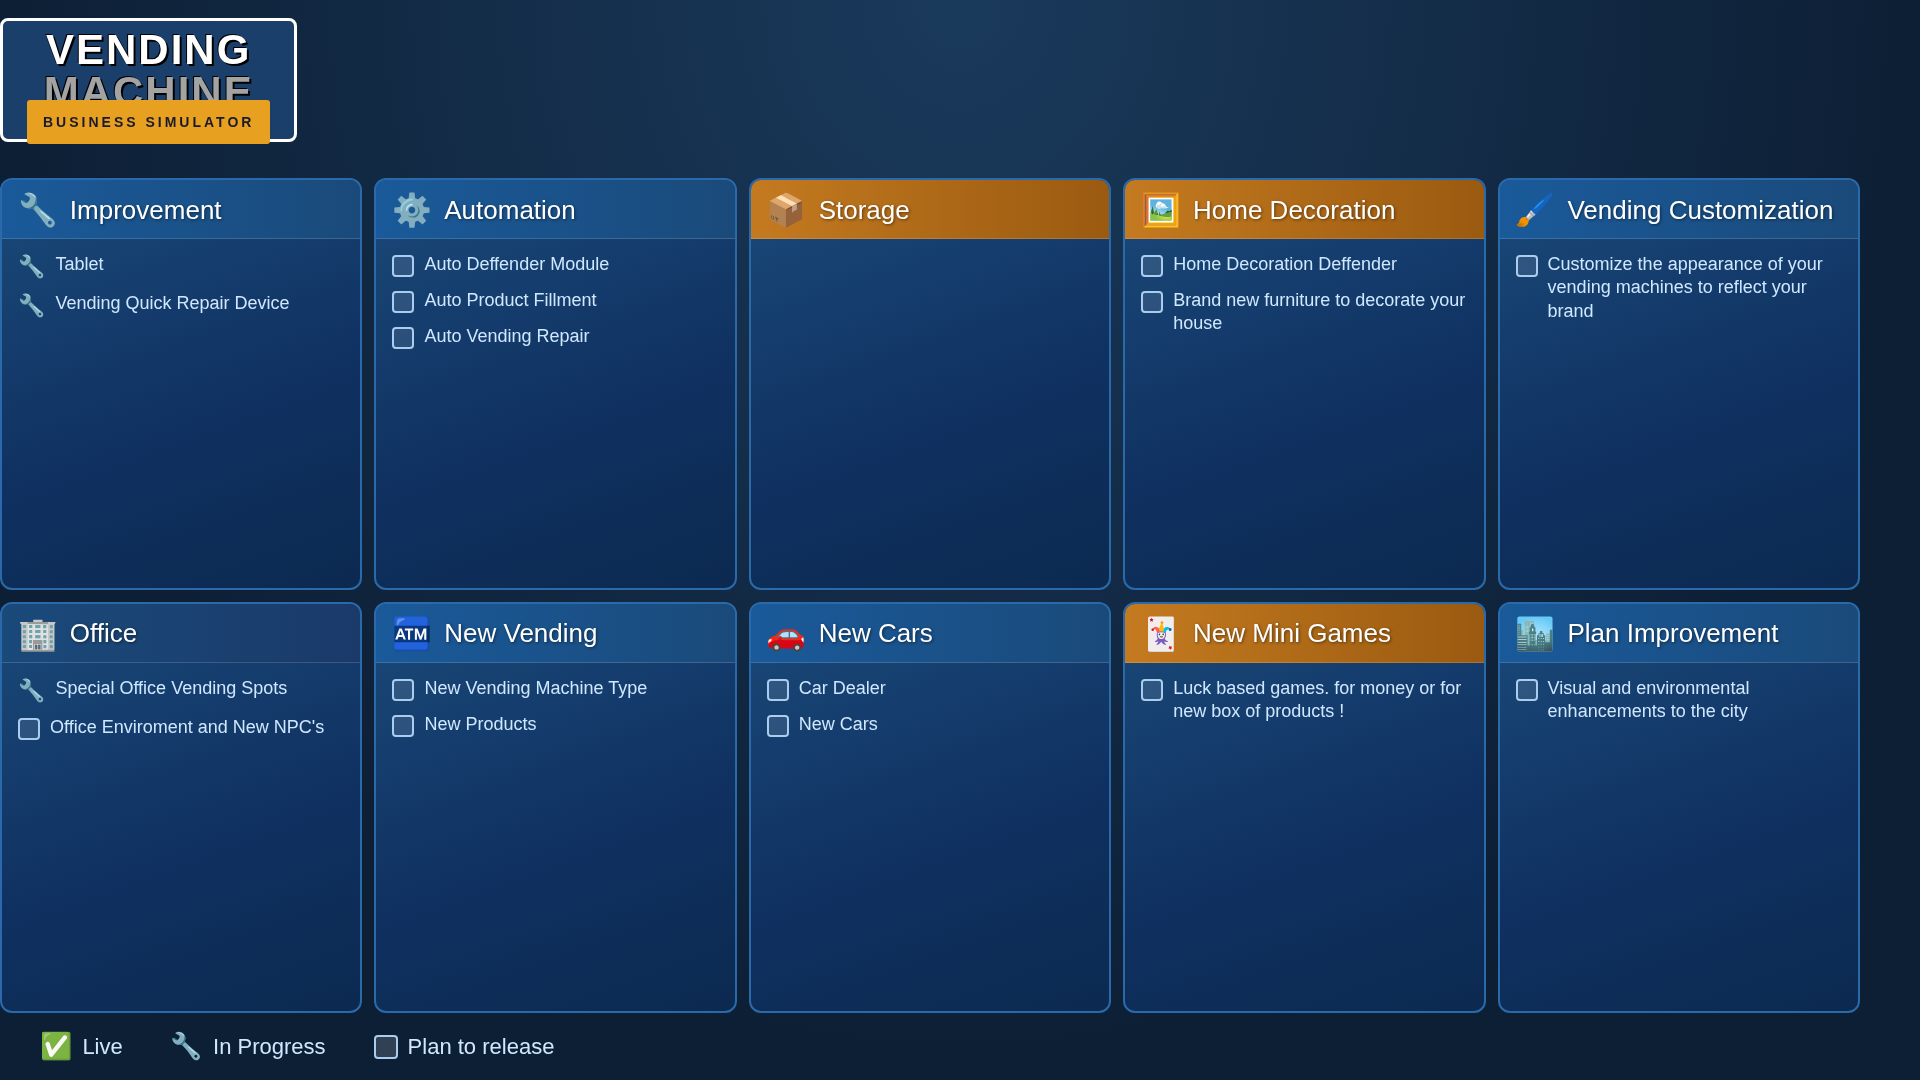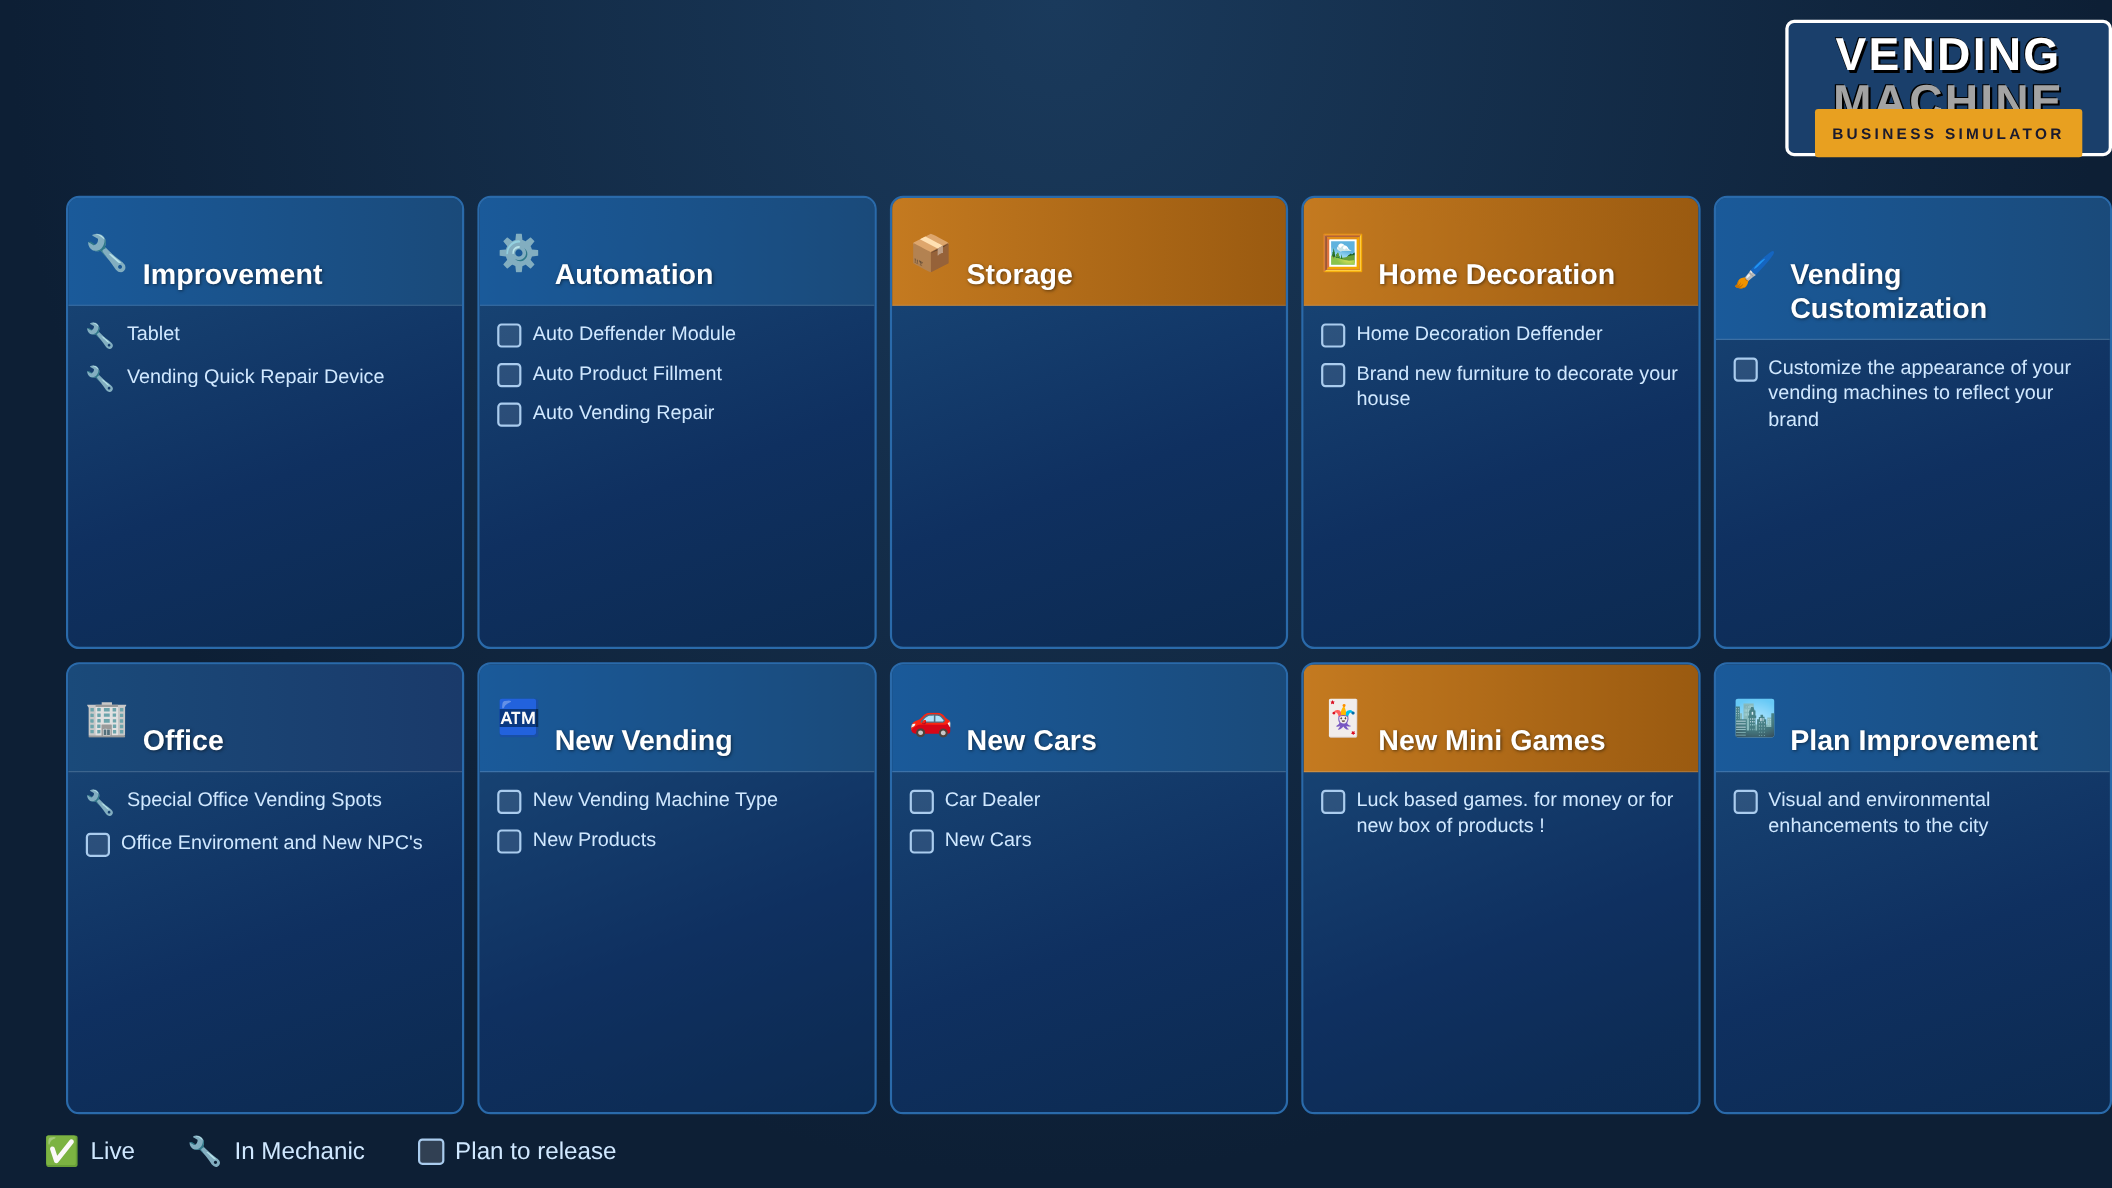--- a/index.html
+++ b/index.html
@@ -22,21 +22,21 @@
       background: radial-gradient(ellipse at center top, #1a3a5c 0%, #0d1f35 70%);
       pointer-events: none;
     }
 
     .page-wrapper {
       position: relative;
       width: 1920px;
       height: 1080px;
       display: flex;
       flex-direction: column;
-      align-items: flex-end;
+      align-items: flex-start;
     }
 
     
     .header {
       display: flex;
       flex-direction: column;
       align-items: center;
       margin-top: 18px;
     }
 
@@ -128,24 +128,23 @@
     }
 
     .card-icon {
       font-size: 32px;
       line-height: 1;
       flex-shrink: 0;
     }
 
     .card-title {
       font-size: 26px;
-      font-weight: 700;
+      font-weight: 400;
       color: #fff;
       text-shadow: 1px 1px 3px rgba(0,0,0,0.5);
-      margin-top: 40px;
     }
 
     .card-body {
       padding: 14px 16px;
       display: flex;
       flex-direction: column;
       gap: 12px;
       flex: 1;
     }
 
@@ -391,21 +390,21 @@
 
   </div>
 
   <div class="legend">
     <div class="legend-item">
       <span class="legend-icon">✅</span>
       <span>Live</span>
     </div>
     <div class="legend-item">
       <span class="legend-icon">🔧</span>
-      <span>In Mechanic</span>
+      <span>In Progress</span>
     </div>
     <div class="legend-item">
       <div class="legend-checkbox"></div>
       <span>Plan to release</span>
     </div>
   </div>
 
 </div>
 
 </body></html>

